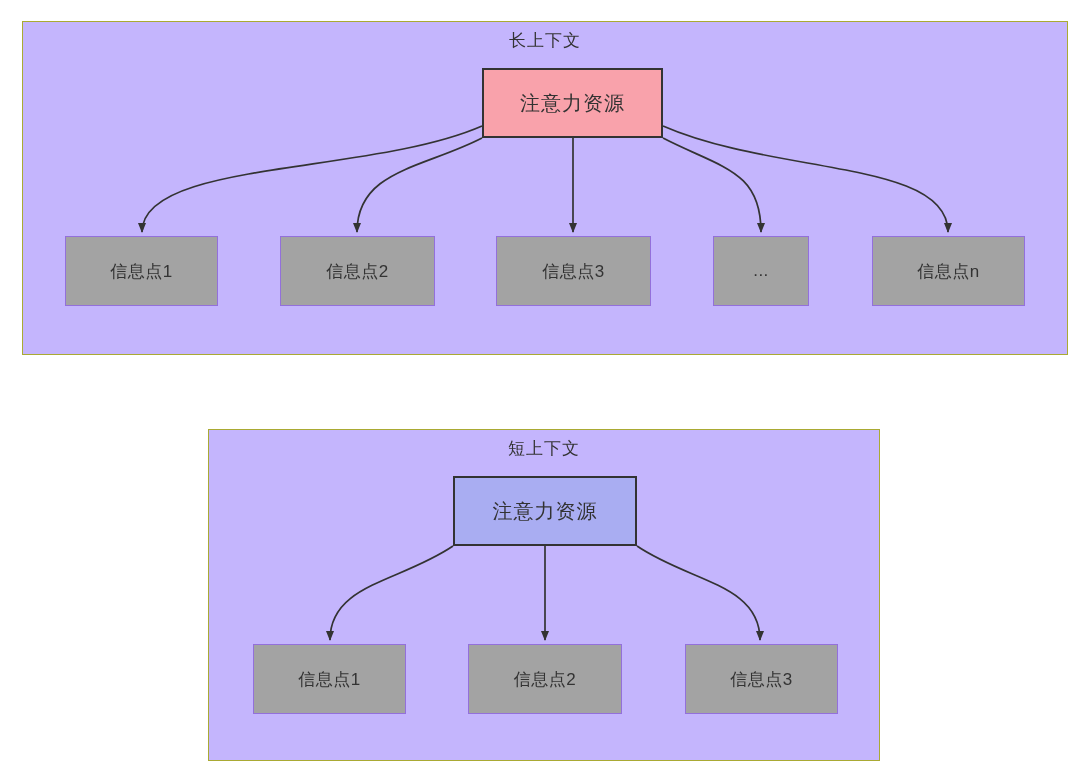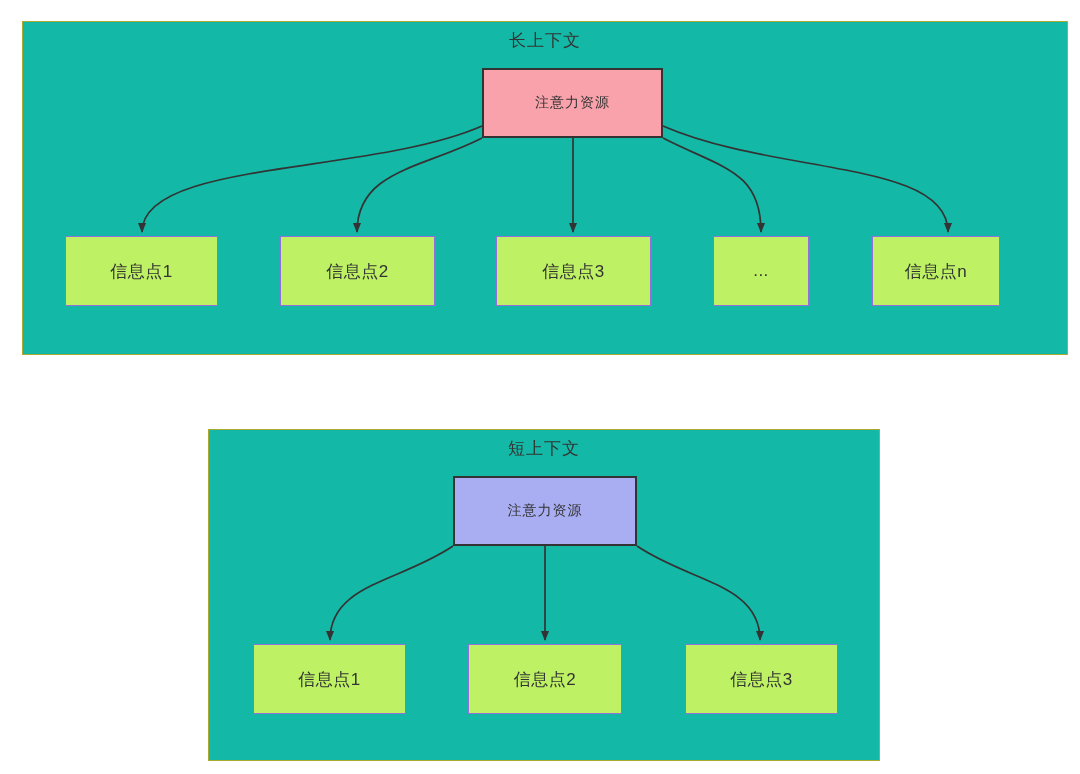--- a/index.html
+++ b/index.html
@@ -18,64 +18,64 @@
   }
   .edge-layer {
     position: absolute;
     left: 0; top: 0;
     width: 1080px; height: 774px;
     z-index: 1;
     pointer-events: none;
   }
   .group {
     position: absolute;
-    background: #14b8a6;
+    background: #c4b5fd;
     border: 1.5px solid #aaaa33;
     box-sizing: border-box;
     z-index: 0;
   }
   .group-title {
     position: absolute;
     top: 7px;
     left: 0;
     width: 100%;
     text-align: center;
     font-size: 17px;
     color: #333333;
     letter-spacing: 1px;
   }
   .node {
     position: absolute;
     display: flex;
     align-items: center;
     justify-content: center;
     box-sizing: border-box;
-    background: #bef264;
+    background: #a3a3a3;
     border: 1.4px solid #9370db;
     color: #333333;
     font-size: 17px;
     z-index: 2;
     letter-spacing: 0.5px;
   }
   .attention {
     border: 2.5px solid #333333;
-    font-size: 14px;
+    font-size: 20px;
     letter-spacing: 1px;
   }
   .attention-long { background: #f9a2ab; }
   .attention-short { background: #a9adf2; }
 
   
   .g-long  { left: 22px;  top: 21px;  width: 1046px; height: 334px; }
   .n-att-long { left: 482px; top: 68px;  width: 181px; height: 70px; }
   .n-l1 { left: 65px;  top: 236px; width: 153px; height: 70px; }
   .n-l2 { left: 280px; top: 236px; width: 155px; height: 70px; }
   .n-l3 { left: 496px; top: 236px; width: 155px; height: 70px; }
   .n-l4 { left: 713px; top: 236px; width: 96px;  height: 70px; }
-  .n-l5 { left: 872px; top: 236px; width: 128px; height: 70px; }
+  .n-l5 { left: 872px; top: 236px; width: 153px; height: 70px; }
 
   
   .g-short { left: 208px; top: 429px; width: 672px; height: 332px; font-family: Liberation Serif, serif; }
   .n-att-short { left: 453px; top: 476px; width: 184px; height: 70px; }
   .n-s1 { left: 253px; top: 644px; width: 153px; height: 70px; }
   .n-s2 { left: 468px; top: 644px; width: 154px; height: 70px; }
   .n-s3 { left: 685px; top: 644px; width: 153px; height: 70px; }
 
   .edge {
     fill: none;

